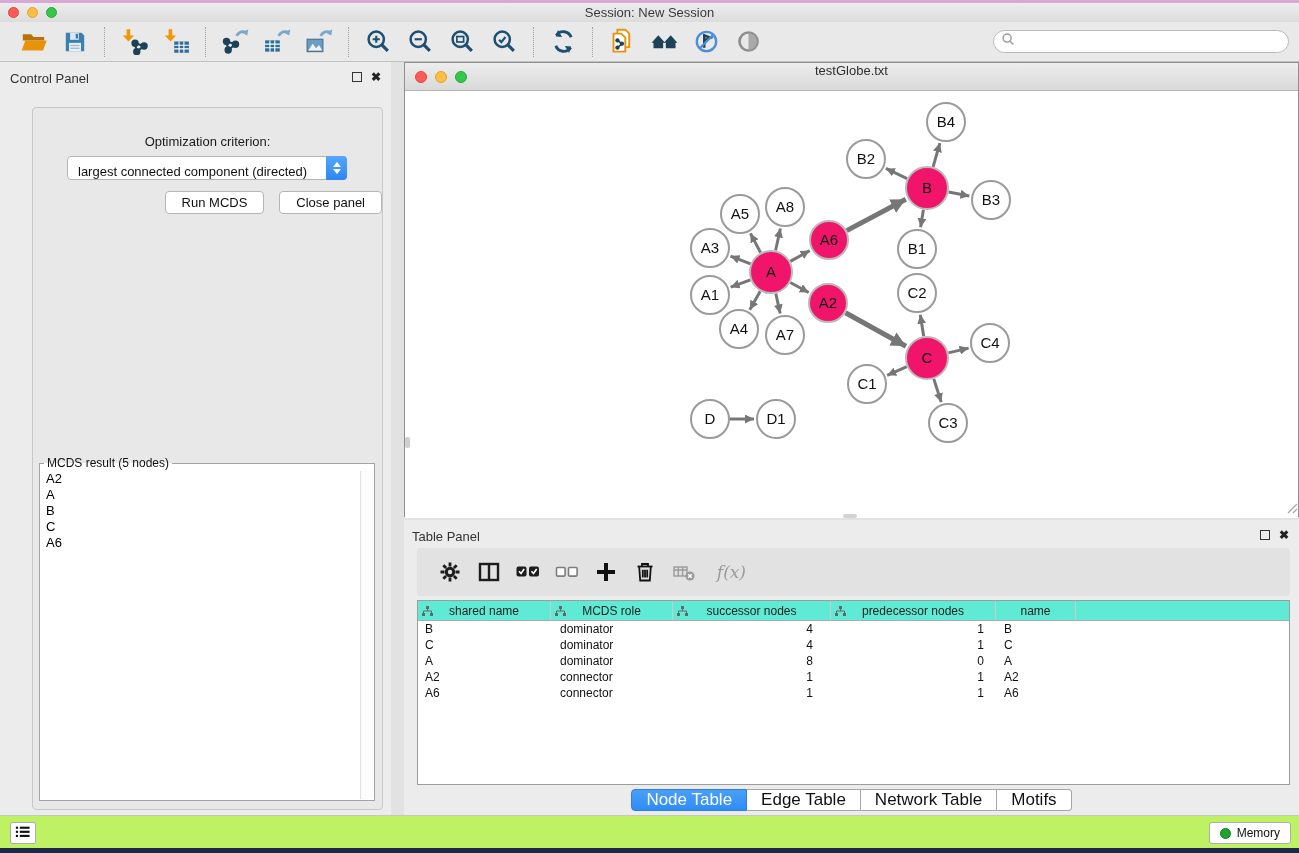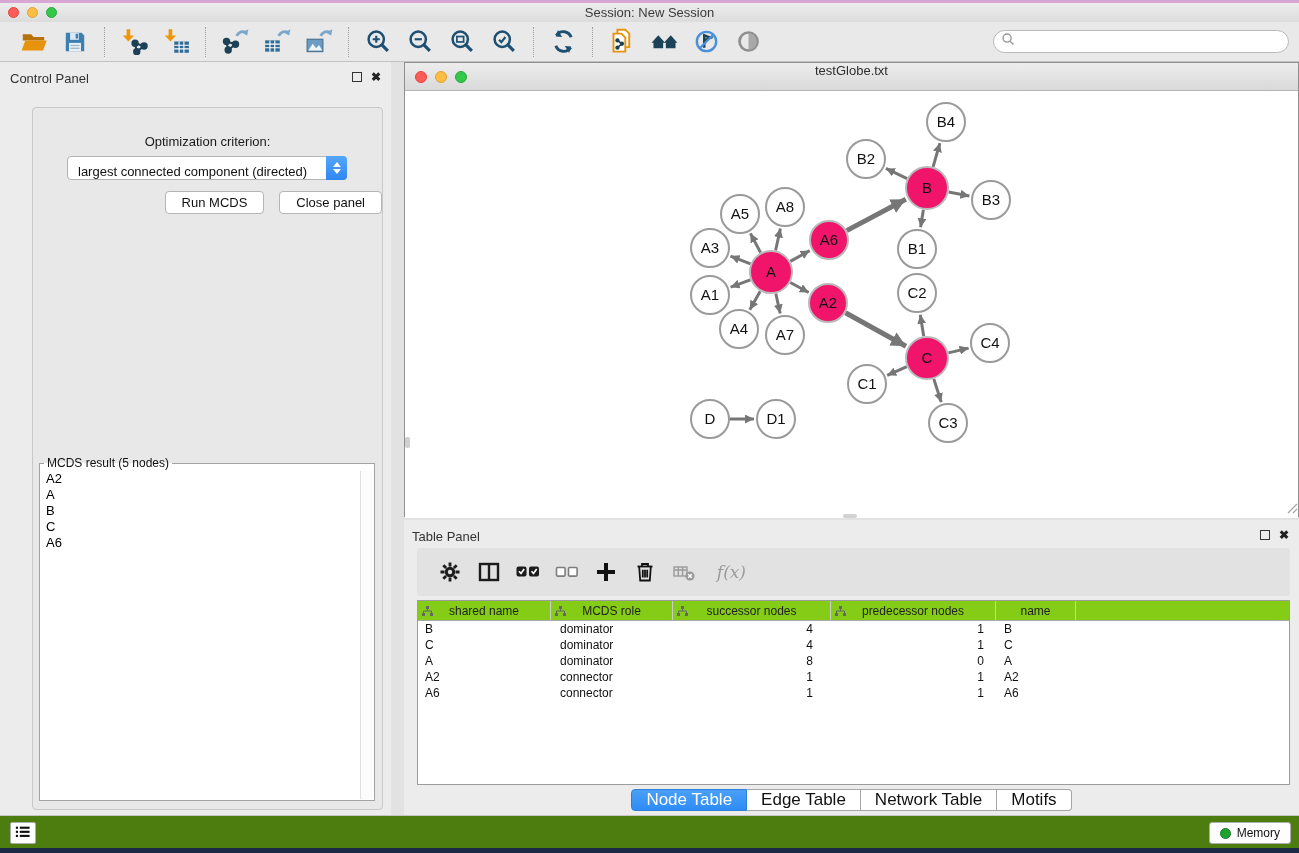--- a/index.html
+++ b/index.html
@@ -79,34 +79,34 @@
   .resize-grip { position:absolute; right:0; bottom:0; }
 
   
   .table-panel { position:absolute; left:404px; top:520px; width:895px; height:295px; background:#ececec; }
   .tp-toolbar { position:absolute; left:13px; right:9px; top:28px; height:48px; background:#e2e2e2;
     border-radius:3px; display:flex; align-items:center; gap:6px; padding-left:12px; }
   .tp-btn { width:33px; height:32px; display:flex; align-items:center; justify-content:flex-end; background:transparent; border:none; }
   .fx-label { font-family:"DejaVu Serif",serif; font-style:italic; font-size:17px; color:#9a9a9a; }
   .tp-table { position:absolute; left:13px; right:9px; top:80px; height:185px; background:#fff;
     border:1px solid #9c9c9c; overflow:hidden; }
-  .thead { display:flex; height:20px; background:#84cc16; border-bottom:1px solid #ababab; }
+  .thead { display:flex; height:20px; background:#5eead4; border-bottom:1px solid #ababab; }
   .th { position:relative; display:flex; align-items:center; justify-content:center; font-size:12px;
     color:#222; border-right:1px solid #cccccc; }
   .th .h-icon { position:absolute; left:4px; top:5px; }
   .trow { display:flex; height:16px; align-items:center; }
   .td { font-size:12px; color:#111; white-space:nowrap; overflow:hidden; }
   .td.c0 { padding-left:7px; } .td.c1 { padding-left:9px; }
   .td.c2 { text-align:right; padding-right:18px; } .td.c3 { text-align:right; padding-right:12px; }
   .td.c4 { padding-left:8px; }
   .tp-tabs { position:absolute; left:0; right:0; top:269px; display:flex; justify-content:center; }
   .tp-tabs .seg-btn { font-size:17px; }
 
   
-  .statusbar { position:absolute; left:0; top:815px; width:100%; height:33px; background:#4d7c0f; border-top:1px solid #c6c6c6; }
+  .statusbar { position:absolute; left:0; top:815px; width:100%; height:33px; background:#bef264; border-top:1px solid #c6c6c6; }
   .list-btn { position:absolute; left:10px; top:6px; width:26px; height:22px; background:#fdfdfd;
     border:1px solid #adadad; border-radius:2px; display:flex; align-items:center; justify-content:center; }
   .memory-btn { position:absolute; right:8px; top:6px; height:22px; background:#fdfdfd; border:1px solid #adadad;
     border-radius:3px; display:flex; align-items:center; gap:6px; padding:0 10px; font-size:12px; color:#111; }
   .mem-dot { width:11px; height:11px; border-radius:50%; background:var(--memory-green,#1fa32e); border:1px solid #157b21; }
   .bottom-strip { position:absolute; left:0; top:848px; width:100%; height:5px; background:#1b2946; }
 </style>
 </head>
 <body>
 

